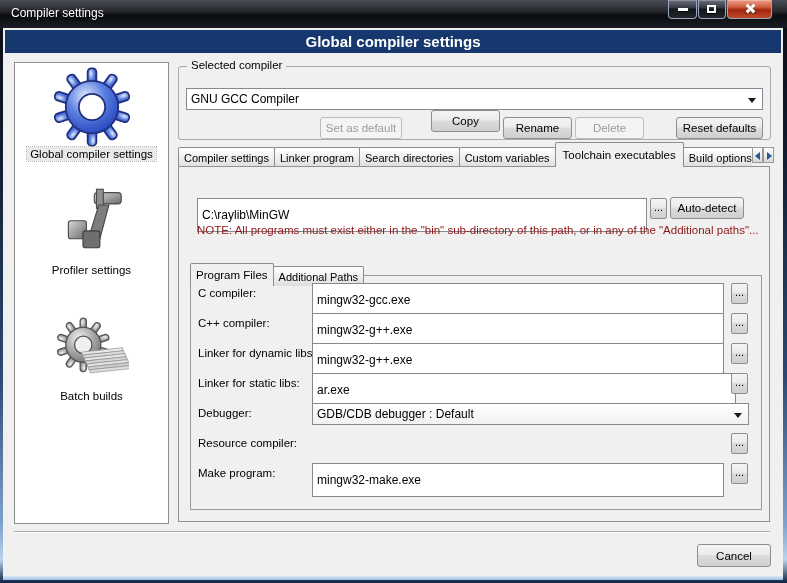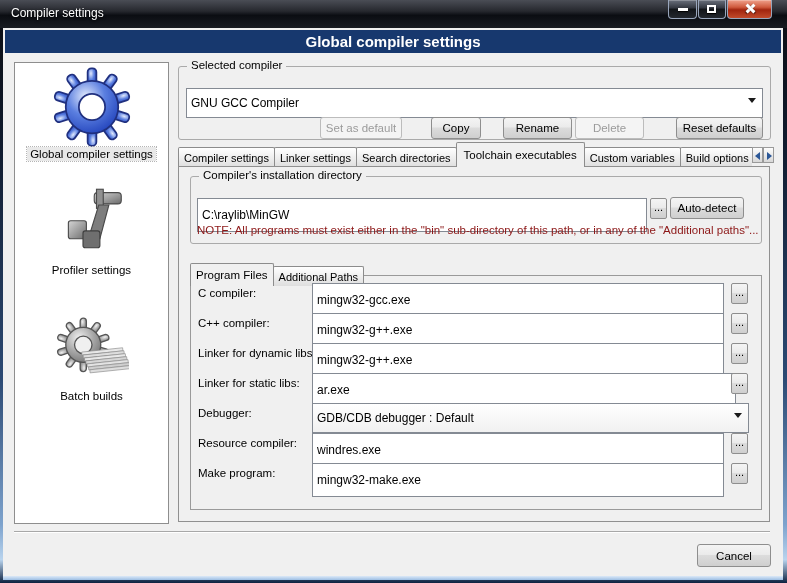--- a/index.html
+++ b/index.html
@@ -38,21 +38,21 @@
   .groupbox .legend{position:absolute;top:-8px;left:8px;background:#f0f0f0;padding:0 4px;font-size:11.5px;color:#000;white-space:nowrap;}
   
   .btn{position:absolute;height:22px;border:1px solid #8e8e8e;border-radius:3px;font-size:11.5px;color:#000;
     background:linear-gradient(180deg,#f4f4f4 0%,#ebebeb 45%,#dcdcdc 50%,#cfcfcf 100%);
     display:flex;align-items:center;justify-content:center;}
   .btn.disabled{color:#9b9b9b;background:#f4f4f4;border-color:#bcbcbc;}
   .btn.default-ok{border:1px solid #2c628b;background:linear-gradient(180deg,#ebf7fd 0%,#d6effc 45%,#bce4fa 50%,#a9dcf5 100%);box-shadow:0 0 3px #7ab8e0;}
   .txt{position:absolute;height:21px;border:1px solid #848a93;background:#fff;font-size:12px;padding:16px 4px;color:#000;}
   .browse-btn{position:absolute;width:17px;height:21px;border:1px solid #8e8e8e;border-radius:2px;font-size:11px;line-height:17px;text-align:center;
     background:linear-gradient(180deg,#f4f4f4 0%,#ebebeb 45%,#dcdcdc 50%,#cfcfcf 100%);}
-  .combo{position:absolute;height:30px;border:1px solid #848a93;background:#fff;font-size:12px;display:flex;align-items:center;padding:0 4px;}
+  .combo{position:absolute;height:22px;border:1px solid #848a93;background:#fff;font-size:12px;display:flex;align-items:center;padding:0 4px;}
   .combo .arrow{position:absolute;right:6px;top:9px;width:0;height:0;border-left:4px solid transparent;border-right:4px solid transparent;border-top:5px solid #1a1a1a;}
   .combo.shaded{background:linear-gradient(180deg,#ffffff,#f1f1f1);}
   
   .tabrow{position:absolute;left:178px;top:142px;width:574px;height:25px;display:flex;align-items:flex-end;overflow:hidden;}
   .tab{height:20px;border:1px solid #8c8c8c;border-bottom:none;border-radius:2px 2px 0 0;margin-right:-1px;
     background:linear-gradient(180deg,#ffffff 0%,#efefef 50%,#dedede 100%);
     font-size:11px;padding:0 5px;display:flex;align-items:center;white-space:nowrap;flex-shrink:0;color:#000;}
   .tab.active{height:25px;background:#f0f0f0;position:relative;z-index:3;font-size:11.5px;padding:0 7px;}
   .tab-arrows{position:absolute;left:752px;top:147px;display:flex;}
   .arrow-btn{width:11px;height:16px;border:1px solid #9a9a9a;background:linear-gradient(180deg,#fdfdfd,#d8d8d8);position:relative;}
@@ -171,47 +171,44 @@
   </div>
 
   <div class="groupbox" style="left:178px;top:66px;width:593px;height:74px">
     <span class="legend">Selected compiler</span>
   </div>
   <div class="combo" style="left:186px;top:88px;width:577px">
     <span>GNU GCC Compiler</span>
     <span class="arrow"></span>
   </div>
   <div class="btn disabled" style="left:320px;top:117px;width:82px">Set as default</div>
-  <div class="btn" style="left:431px;top:117px;width:50px">Copy</div>
+  <div class="btn" style="left:431px;top:110px;width:69px">Copy</div>
   <div class="btn" style="left:503px;top:117px;width:69px">Rename</div>
   <div class="btn disabled" style="left:575px;top:117px;width:69px">Delete</div>
   <div class="btn" style="left:676px;top:117px;width:87px">Reset defaults</div>
 
   <div class="tabrow">
     <div class="tab">Compiler settings</div>
-    <div class="tab">Linker settings</div>
+    <div class="tab">Linker program</div>
     <div class="tab">Search directories</div>
+    <div class="tab">Custom variables</div>
     <div class="tab active">Toolchain executables</div>
-    <div class="tab">Custom variables</div>
     <div class="tab">Build options</div>
 
   </div>
   <div class="tab-arrows">
     <div class="arrow-btn">
         <span class="tri-l"></span>
       </div>
     <div class="arrow-btn">
         <span class="tri-r"></span>
       </div>
   </div>
   <div class="tab-panel"></div>
 
-  <div class="groupbox" style="left:190px;top:176px;width:572px;height:68px;z-index:2">
-    <span class="legend">Compiler's installation directory</span>
-  </div>
   <input class="txt" style="left: 197px; top: 198px; width: 450px; z-index: 2;" value="C:\raylib\MinGW">
   <div class="browse-btn" style="left:650px;top:198px;z-index:2">...</div>
   <div class="btn" style="left:670px;top:197px;width:74px;z-index:2">Auto-detect</div>
   <div class="note" style="left:197px;top:224px;z-index:2">NOTE: All programs must exist either in the "bin" sub-directory of this path, or in any of the "Additional paths"...</div>
 
   <div class="subtabrow">
     <div class="tab subactive">Program Files</div>
     <div class="tab">Additional Paths</div>
   </div>
   <div class="sub-panel"></div>
@@ -232,21 +229,20 @@
   <input class="txt" style="left: 312px; top: 373px; width: 424px; z-index: 2;" value="ar.exe">
   <div class="browse-btn" style="left:731px;top:373px;z-index:2">...</div>
 
   <div class="row-label" style="left:198px;top:403px;z-index:2">Debugger:</div>
   <div class="combo shaded" style="left:312px;top:403px;width:437px;z-index:2">
     <span>GDB/CDB debugger : Default</span>
     <span class="arrow"></span>
   </div>
 
   <div class="row-label" style="left:198px;top:433px;z-index:2">Resource compiler:</div>
-  <input class="txt" style="left: 312px; top: 433px; width: 412px; z-index: 2;" value="windres.exe">
   <div class="browse-btn" style="left:731px;top:433px;z-index:2">...</div>
 
   <div class="row-label" style="left:198px;top:463px;z-index:2">Make program:</div>
   <input class="txt" style="left: 312px; top: 463px; width: 412px; z-index: 2;" value="mingw32-make.exe">
   <div class="browse-btn" style="left:731px;top:463px;z-index:2">...</div>
 
   <div class="separator"></div>
   <div class="btn" style="left:697px;top:544px;width:74px;height:23px">Cancel</div>
 
 </div>

